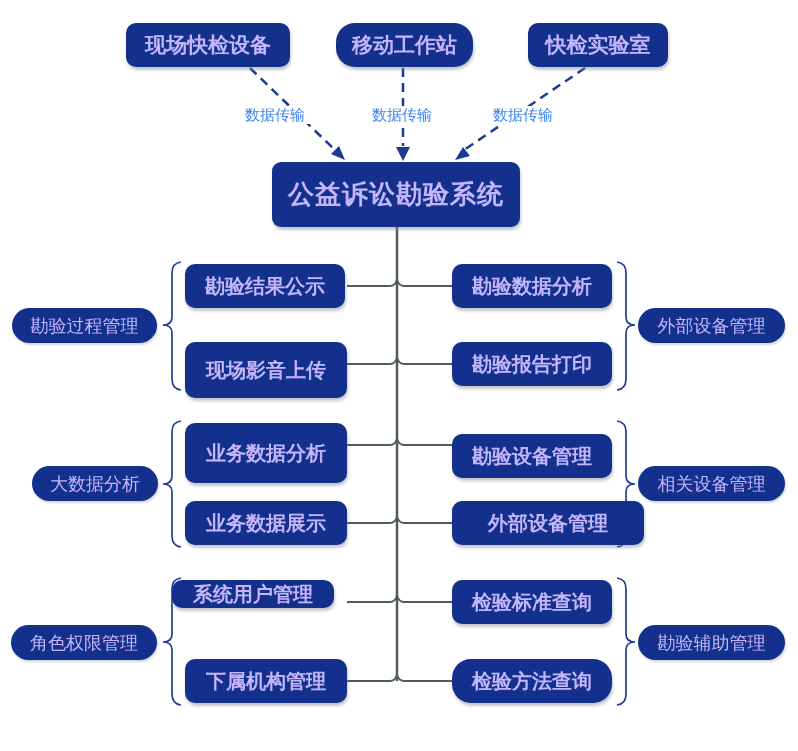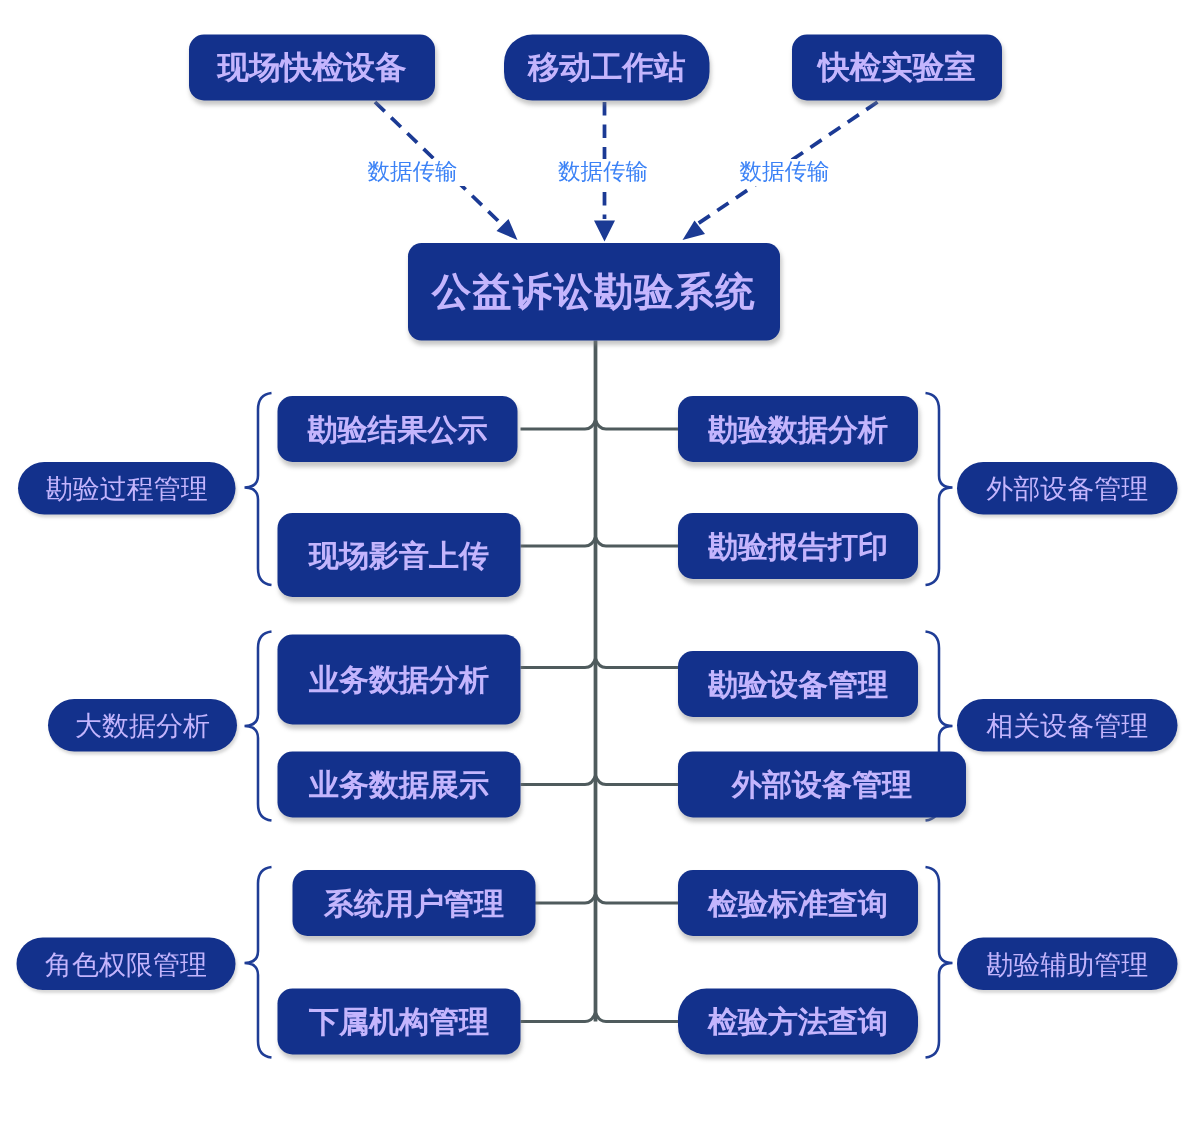--- a/index.html
+++ b/index.html
@@ -75,21 +75,21 @@
 <div class="flow-label" style="left:240px;top:106px;width:66px;">数据传输</div>
 <div class="flow-label" style="left:367px;top:106px;width:66px;">数据传输</div>
 <div class="flow-label" style="left:488px;top:106px;width:66px;">数据传输</div>
 
 <div class="node central" style="left:272px;top:162px;width:248px;height:65px;">公益诉讼勘验系统</div>
 
 <div class="node branch" style="left:185px;top:264px;width:160px;height:44px;">勘验结果公示</div>
 <div class="node branch" style="left:185px;top:342px;width:162px;height:56px;font-family:Liberation Mono, monospace;">现场影音上传</div>
 <div class="node branch" style="left:185px;top:423px;width:162px;height:60px;">业务数据分析</div>
 <div class="node branch" style="left:185px;top:501px;width:162px;height:44px;">业务数据展示</div>
-<div class="node branch" style="left:195px;top:580px;width:162px;height:44px;">系统用户管理</div>
+<div class="node branch" style="left:172px;top:580px;width:162px;height:28px;">系统用户管理</div>
 <div class="node branch" style="left:185px;top:659px;width:162px;height:44px;">下属机构管理</div>
 
 <div class="node branch" style="left:452px;top:264px;width:160px;height:44px;">勘验数据分析</div>
 <div class="node branch" style="left:452px;top:342px;width:160px;height:44px;">勘验报告打印</div>
 <div class="node branch" style="left:452px;top:434px;width:160px;height:44px;">勘验设备管理</div>
 <div class="node branch" style="left:452px;top:501px;width:192px;height:44px;">外部设备管理</div>
 <div class="node branch" style="left:452px;top:580px;width:160px;height:44px;">检验标准查询</div>
 <div class="node branch" style="left:452px;top:659px;width:160px;height:44px;border-radius:19px;">检验方法查询</div>
 
 <div class="node pill" style="left:12px;top:308px;width:145px;height:35px;">勘验过程管理</div>

